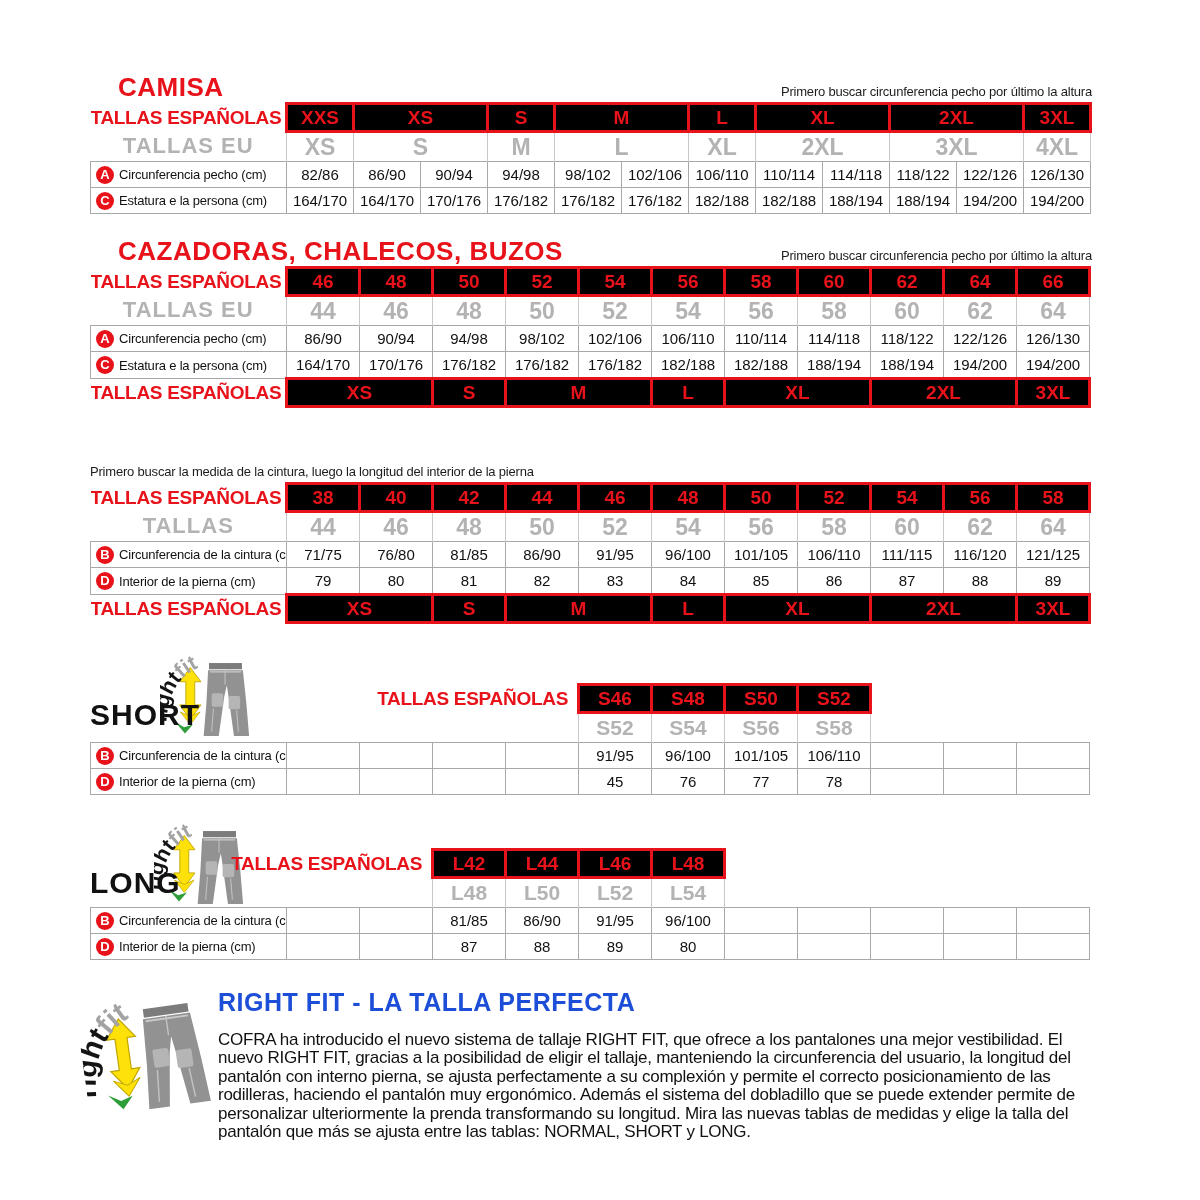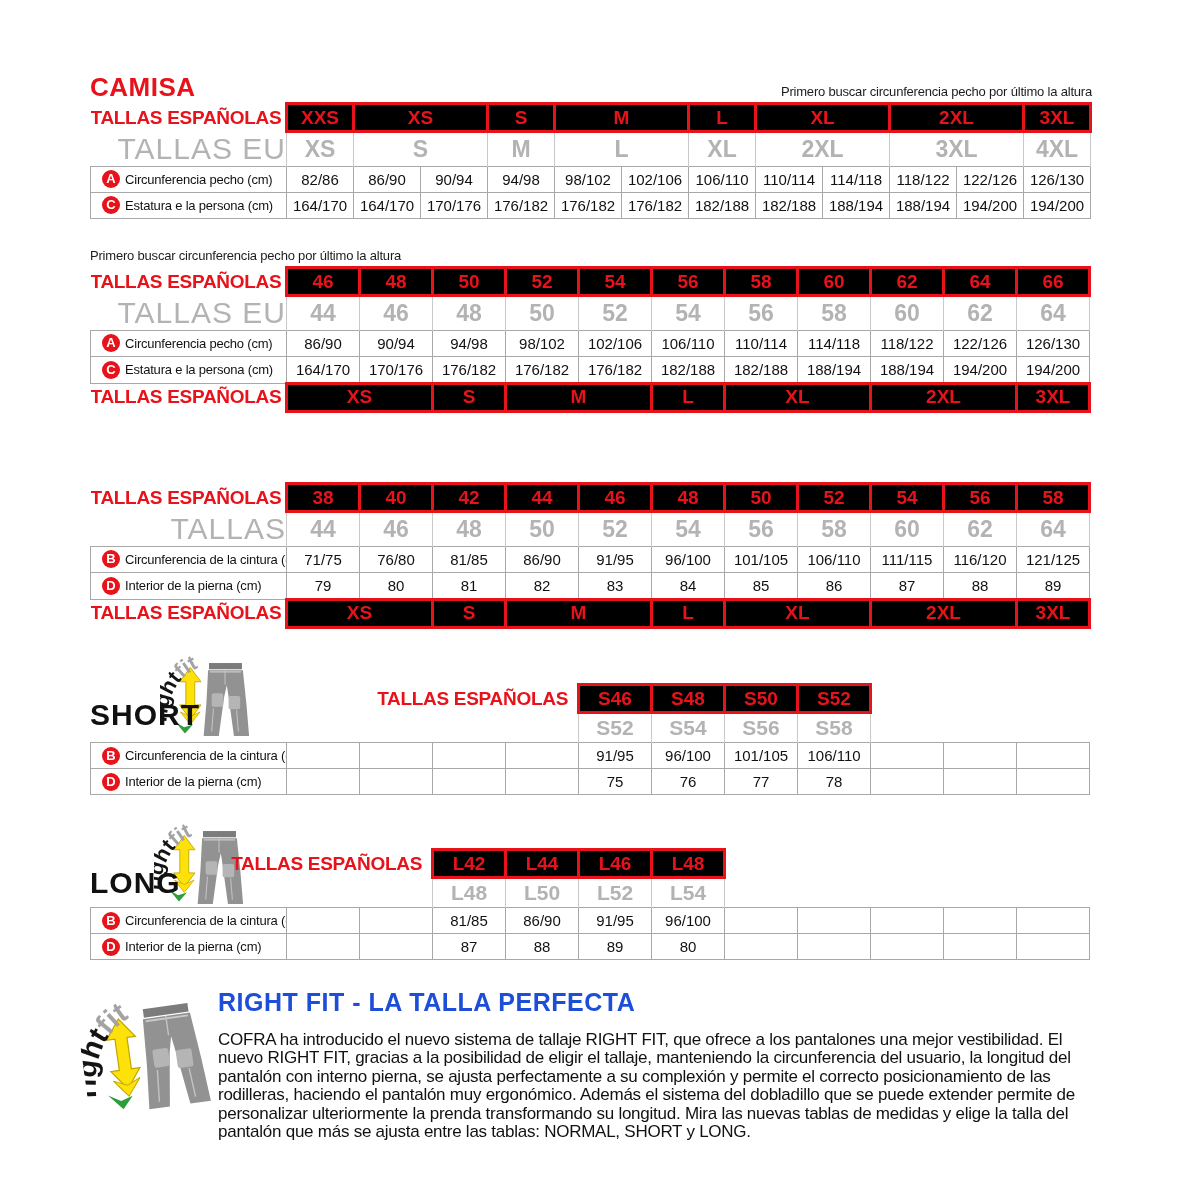--- a/index.html
+++ b/index.html
@@ -7,35 +7,35 @@
         font-family:"Liberation Sans",sans-serif;color:#111;}
   section{position:absolute;left:90px;width:1002px;}
   #sec-camisa{top:70px;}
   #sec-cazadoras{top:234px;}
   #sec-pantalones{top:450px;}
   #sec-short{top:656px;height:160px;}
   #sec-long{top:822px;height:160px;}
   #sec-rightfit{top:988px;height:200px;}
 
   .title-row{display:flex;justify-content:space-between;align-items:flex-end;height:30px;padding-bottom:2px;}
-  .sec-title{color:var(--red);font-size:26px;font-weight:bold;letter-spacing:.5px;line-height:1;}
+  .sec-title{color:var(--red);font-size:26px;font-weight:bold;letter-spacing:.5px;line-height:1;margin-left:28px;}
   .note{font-size:13px;color:#1c1c1c;letter-spacing:-.2px;line-height:1;padding-bottom:2px;}
 
   :root{--red:#e8121a;--grayTxt:#b3b3b3;--bd:#a8a8a8;--bdl:#c9c9c9;}
 
   table.st{border-collapse:collapse;table-layout:fixed;width:1000px;}
   td{padding:0;text-align:center;vertical-align:middle;overflow:hidden;}
   .rlbl{color:var(--red);font-weight:bold;font-size:19px;text-align:right;padding-right:9px;
         letter-spacing:-.3px;white-space:nowrap;margin-left:48px;}
   .rbox{border:3px solid var(--red);color:var(--red);font-weight:bold;font-size:19px;height:25px;background:#000000;margin-top:12px;}
-  .glbl{color:var(--grayTxt);font-weight:normal;font-size:30px;text-align:right;letter-spacing:1px;white-space:nowrap;}
+  .glbl{color:var(--grayTxt);font-weight:bold;font-size:22px;text-align:center;letter-spacing:1px;white-space:nowrap;}
   .gsize{color:var(--grayTxt);font-weight:bold;font-size:23px;height:28px;
          border-left:1px solid var(--bdl);border-right:1px solid var(--bdl);}
   .gsm{font-size:21px;}
-  .lbl{border:1px solid var(--bd);text-align:left;padding-left:11px;height:25px;white-space:nowrap;}
+  .lbl{border:1px solid var(--bd);text-align:left;padding-left:5px;height:25px;white-space:nowrap;}
   .lbltxt{font-size:13px;letter-spacing:-.2px;color:#111;}
   .circ{display:inline-block;width:18px;height:18px;border-radius:50%;background:var(--red);
         color:#fff;font-weight:bold;font-size:13px;line-height:18px;text-align:center;
         margin-right:5px;vertical-align:middle;}
   .val{border:1px solid var(--bd);font-size:15px;height:25px;color:#111;}
   .plain{border:none;}
 
   .abs-title{position:absolute;left:0;font-size:30px;font-weight:bold;letter-spacing:1px;color:#111;line-height:1;}
   #sec-short .abs-title{top:44px;}
   #sec-long .abs-title{top:46px;}
@@ -143,20 +143,21 @@
             <td class="val">188/194</td>
             <td class="val">194/200</td>
             <td class="val">194/200</td>
         </tr>
       </tbody>
     </table>
   </section>
 
   <section id="sec-cazadoras">
     <div class="title-row">
+      <div class="sec-title">CAZADORAS, CHALECOS, BUZOS</div>
       <div class="note">Primero buscar circunferencia pecho por último la altura</div>
     </div>
     <table class="st">
       <colgroup>
           <col style="width:196px">
           <col span="11" style="width:73px">
         </colgroup>
       <tbody>
         <tr>
           <td class="rlbl">TALLAS ESPAÑOLAS</td>
@@ -227,20 +228,21 @@
             <td class="rbox" colspan="2">XL</td>
             <td class="rbox" colspan="2">2XL</td>
             <td class="rbox" colspan="1">3XL</td>
         </tr>
       </tbody>
     </table>
   </section>
 
   <section id="sec-pantalones">
     <div class="title-row">
+      <div class="note">Primero buscar la medida de la cintura, luego la longitud del interior de la pierna</div>
     </div>
     <table class="st">
       <colgroup>
           <col style="width:196px">
           <col span="11" style="width:73px">
         </colgroup>
       <tbody>
         <tr>
           <td class="rlbl">TALLAS ESPAÑOLAS</td>
           <td class="rbox">38</td>
@@ -359,21 +361,21 @@
             <td class="val"></td>
         </tr>
         <tr>
           <td class="lbl">
             <span class="circ">D</span><span class="lbltxt">Interior de la pierna (cm)</span>
           </td>
           <td class="val"></td>
             <td class="val"></td>
             <td class="val"></td>
             <td class="val"></td>
-            <td class="val">75</td>
+            <td class="val">45</td>
             <td class="val">76</td>
             <td class="val">77</td>
             <td class="val">78</td>
             <td class="val"></td>
             <td class="val"></td>
             <td class="val"></td>
         </tr>
       </tbody>
     </table>
   </section>

